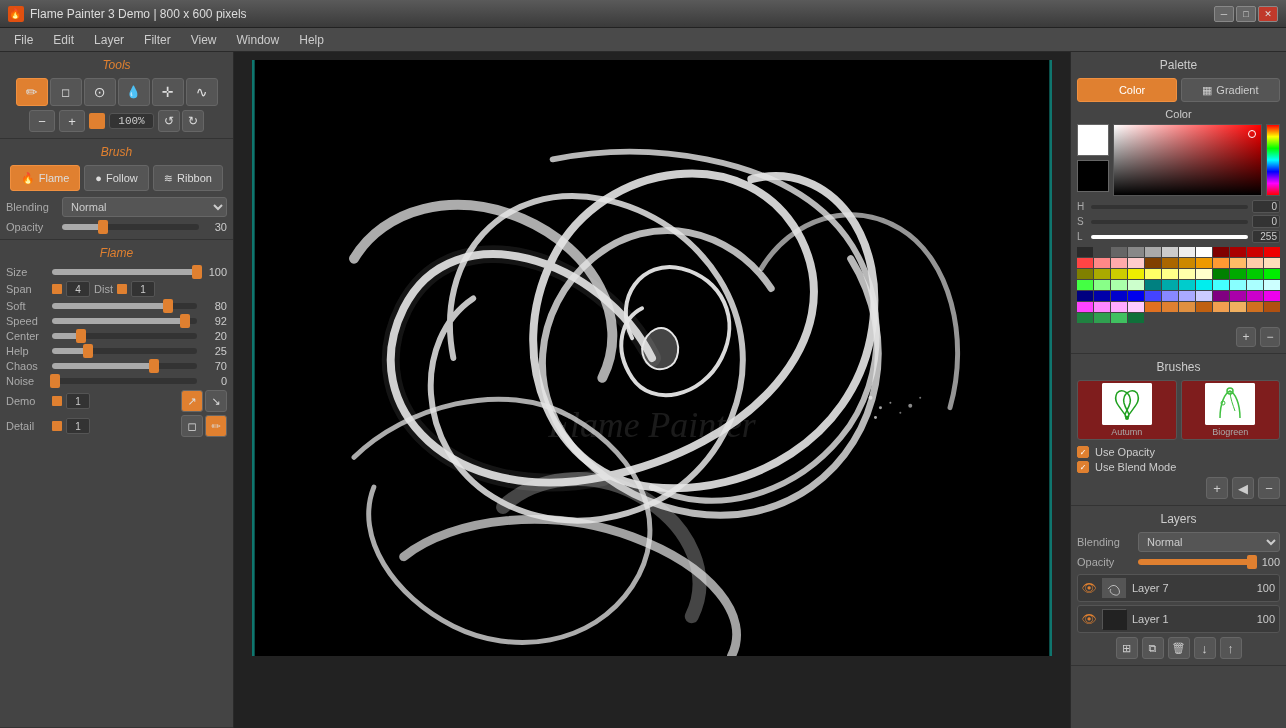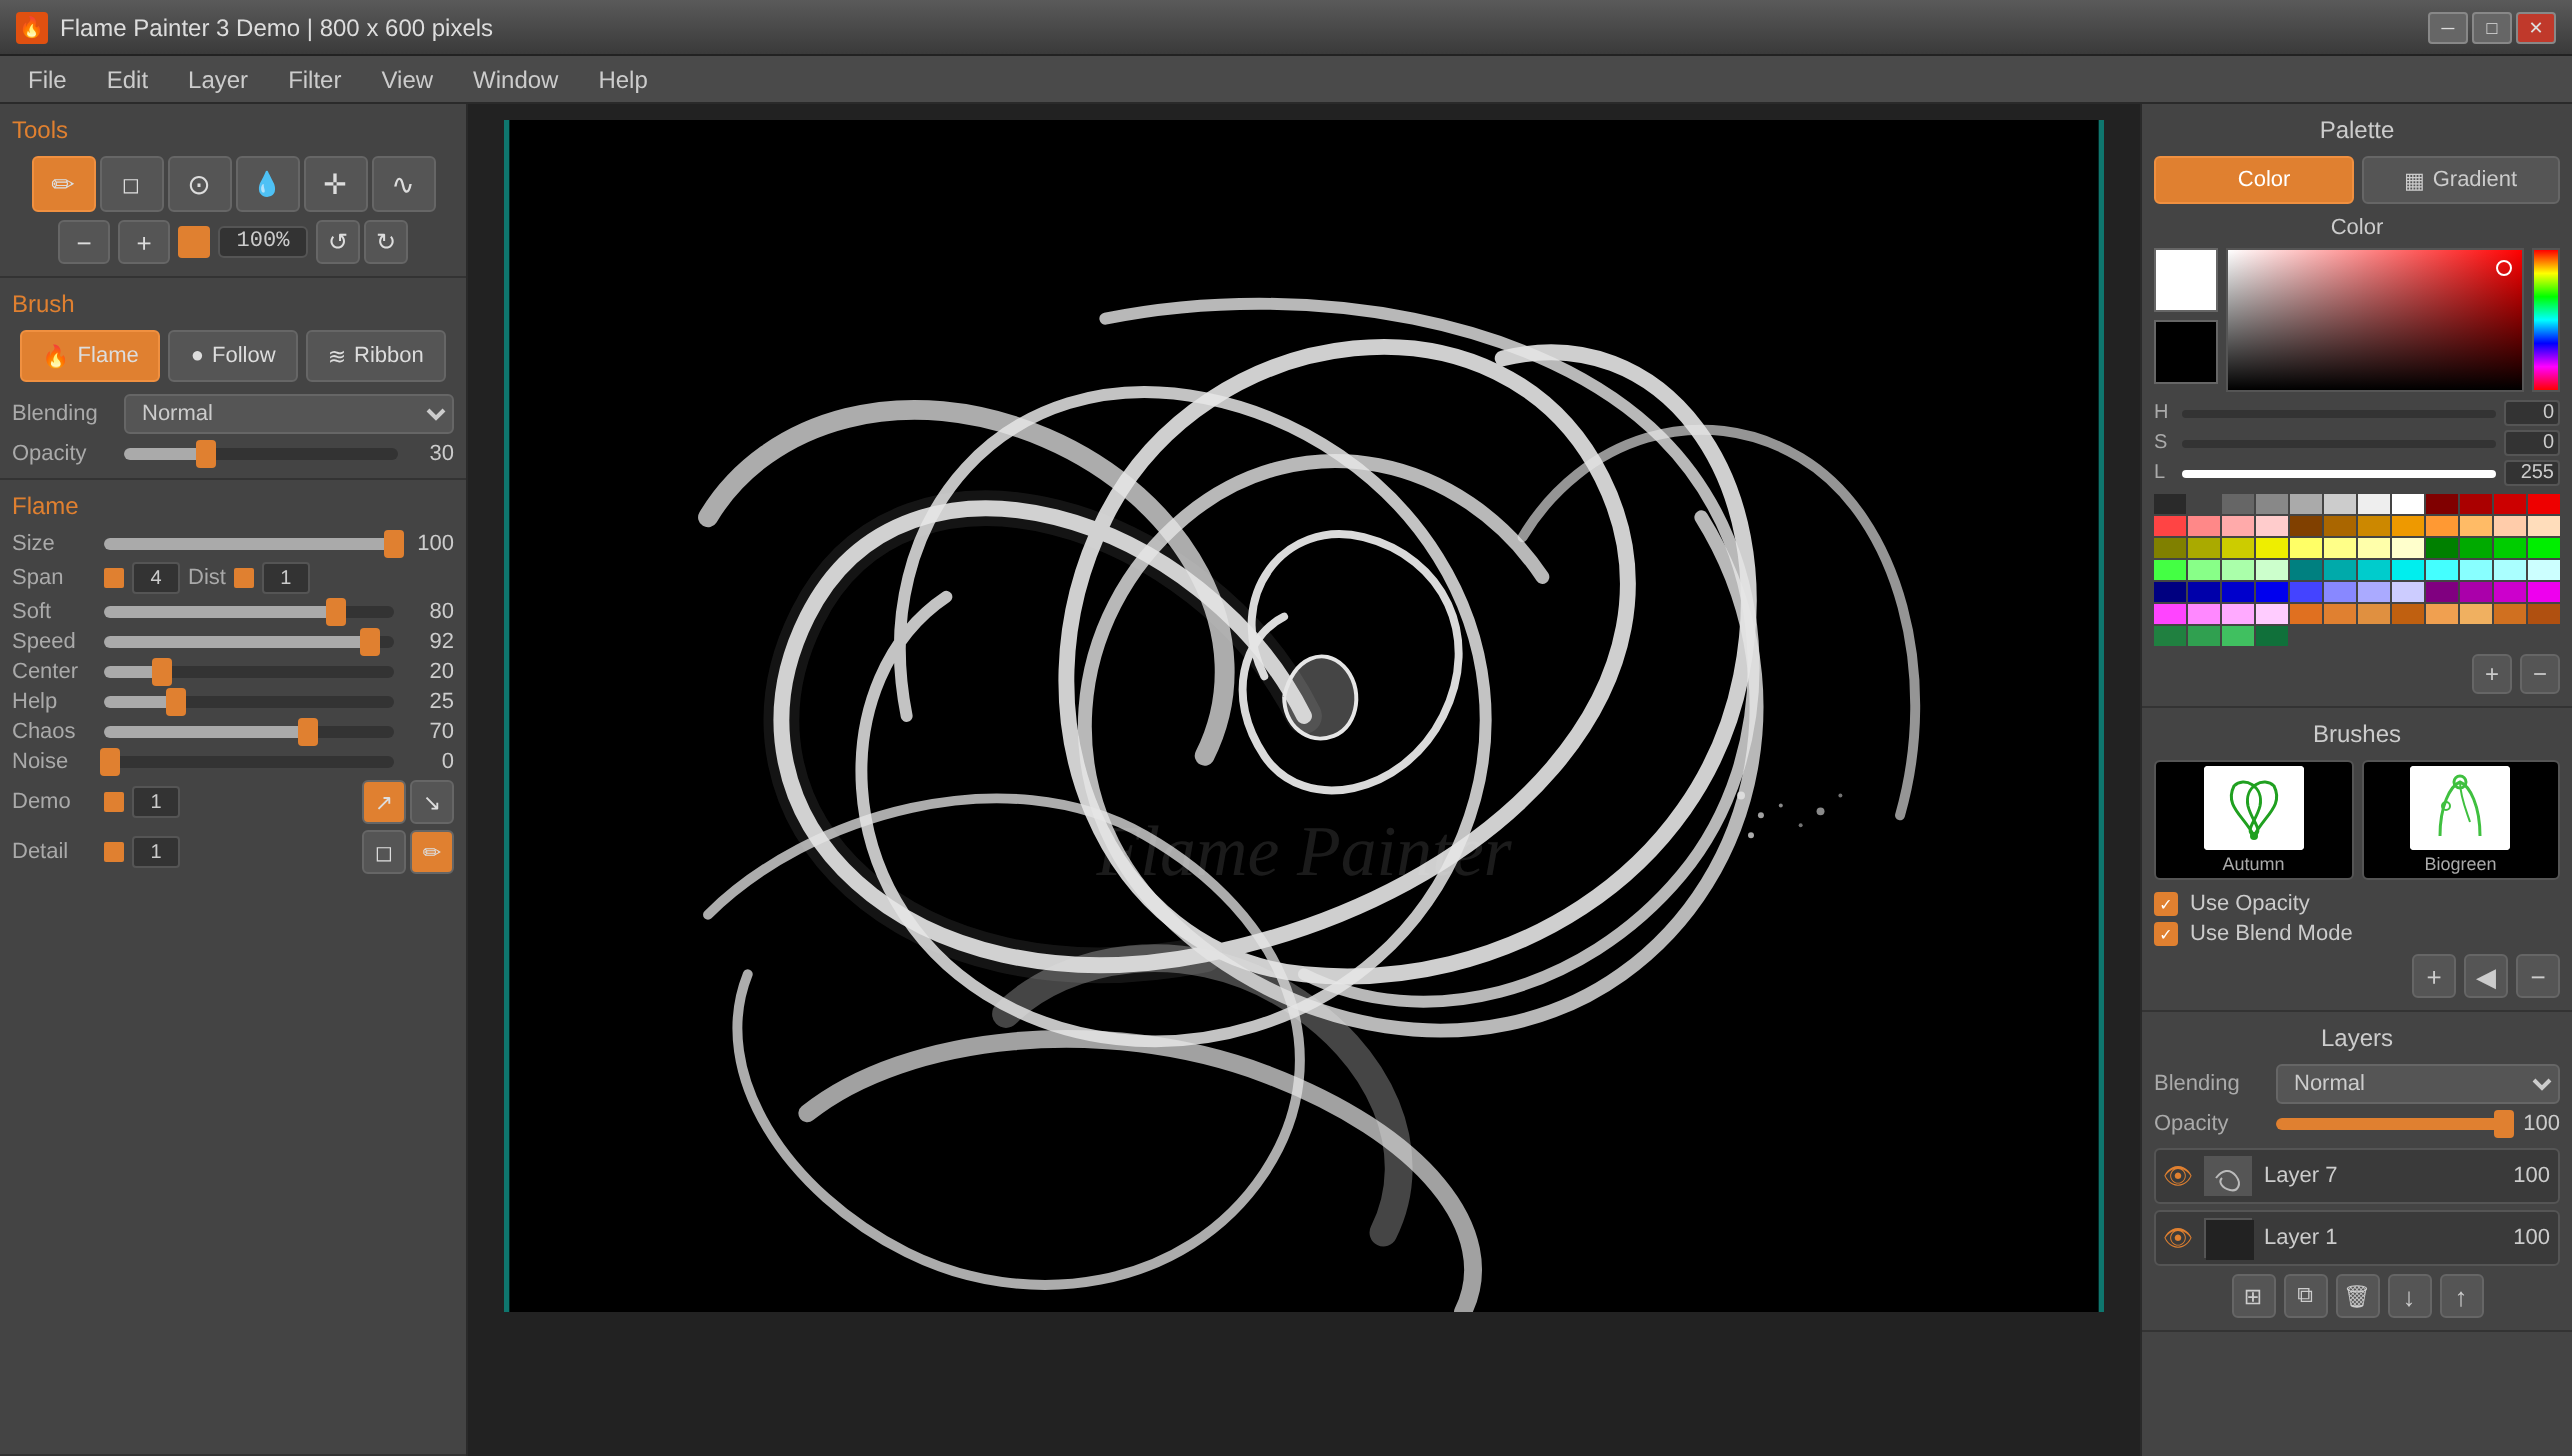--- a/index.html
+++ b/index.html
@@ -79,24 +79,25 @@
       display: flex;
       flex-direction: column;
     }
 
     
     .panel-section {
       padding: 6px;
       border-bottom: 1px solid #333;
     }
     .section-title {
-      text-align: left;
+      text-align: center;
       color: #e08030;
       font-size: 12px;
       margin-bottom: 6px;
+      font-style: italic;
     }
 
     .tools-grid {
       display: grid;
       grid-template-columns: repeat(6, 32px);
       gap: 2px;
       justify-content: center;
     }
     .tool-btn {
       width: 32px; height: 28px;
@@ -391,21 +392,21 @@
       font-size: 12px; color: #ccc;
     }
 
     
     .brushes-grid {
       display: flex; gap: 4px; margin-bottom: 6px;
     }
     .brush-thumb {
       flex: 1;
       height: 60px;
-      background: #000000;
+      background: #7f1d1d;
       border: 1px solid #555;
       border-radius: 3px;
       display: flex; flex-direction: column; align-items: center; justify-content: center;
       cursor: pointer;
     }
     .brush-thumb-img {
       width: 50px; height: 42px;
       background: #fff;
       border-radius: 2px;
       display: flex; align-items: center; justify-content: center;

